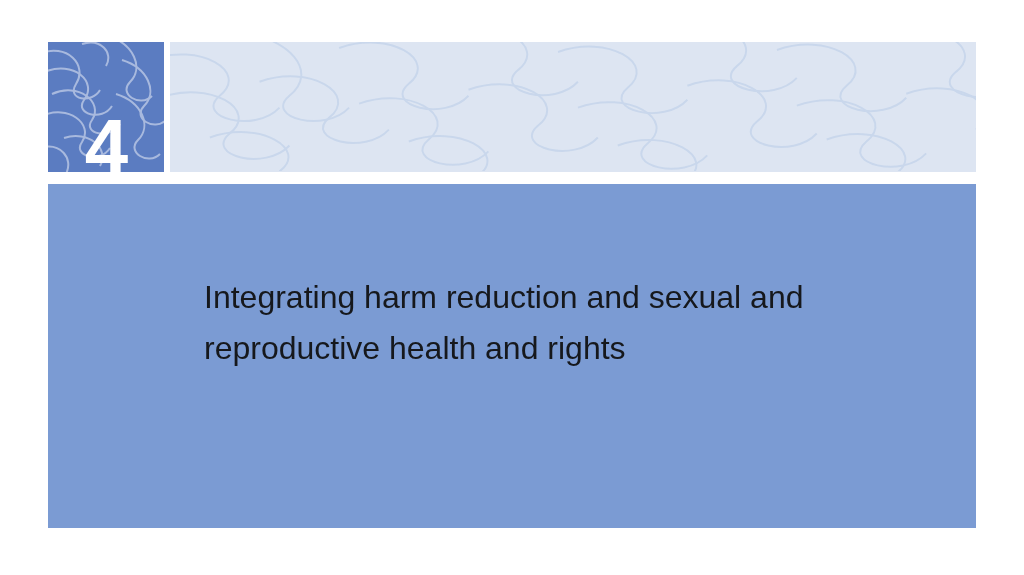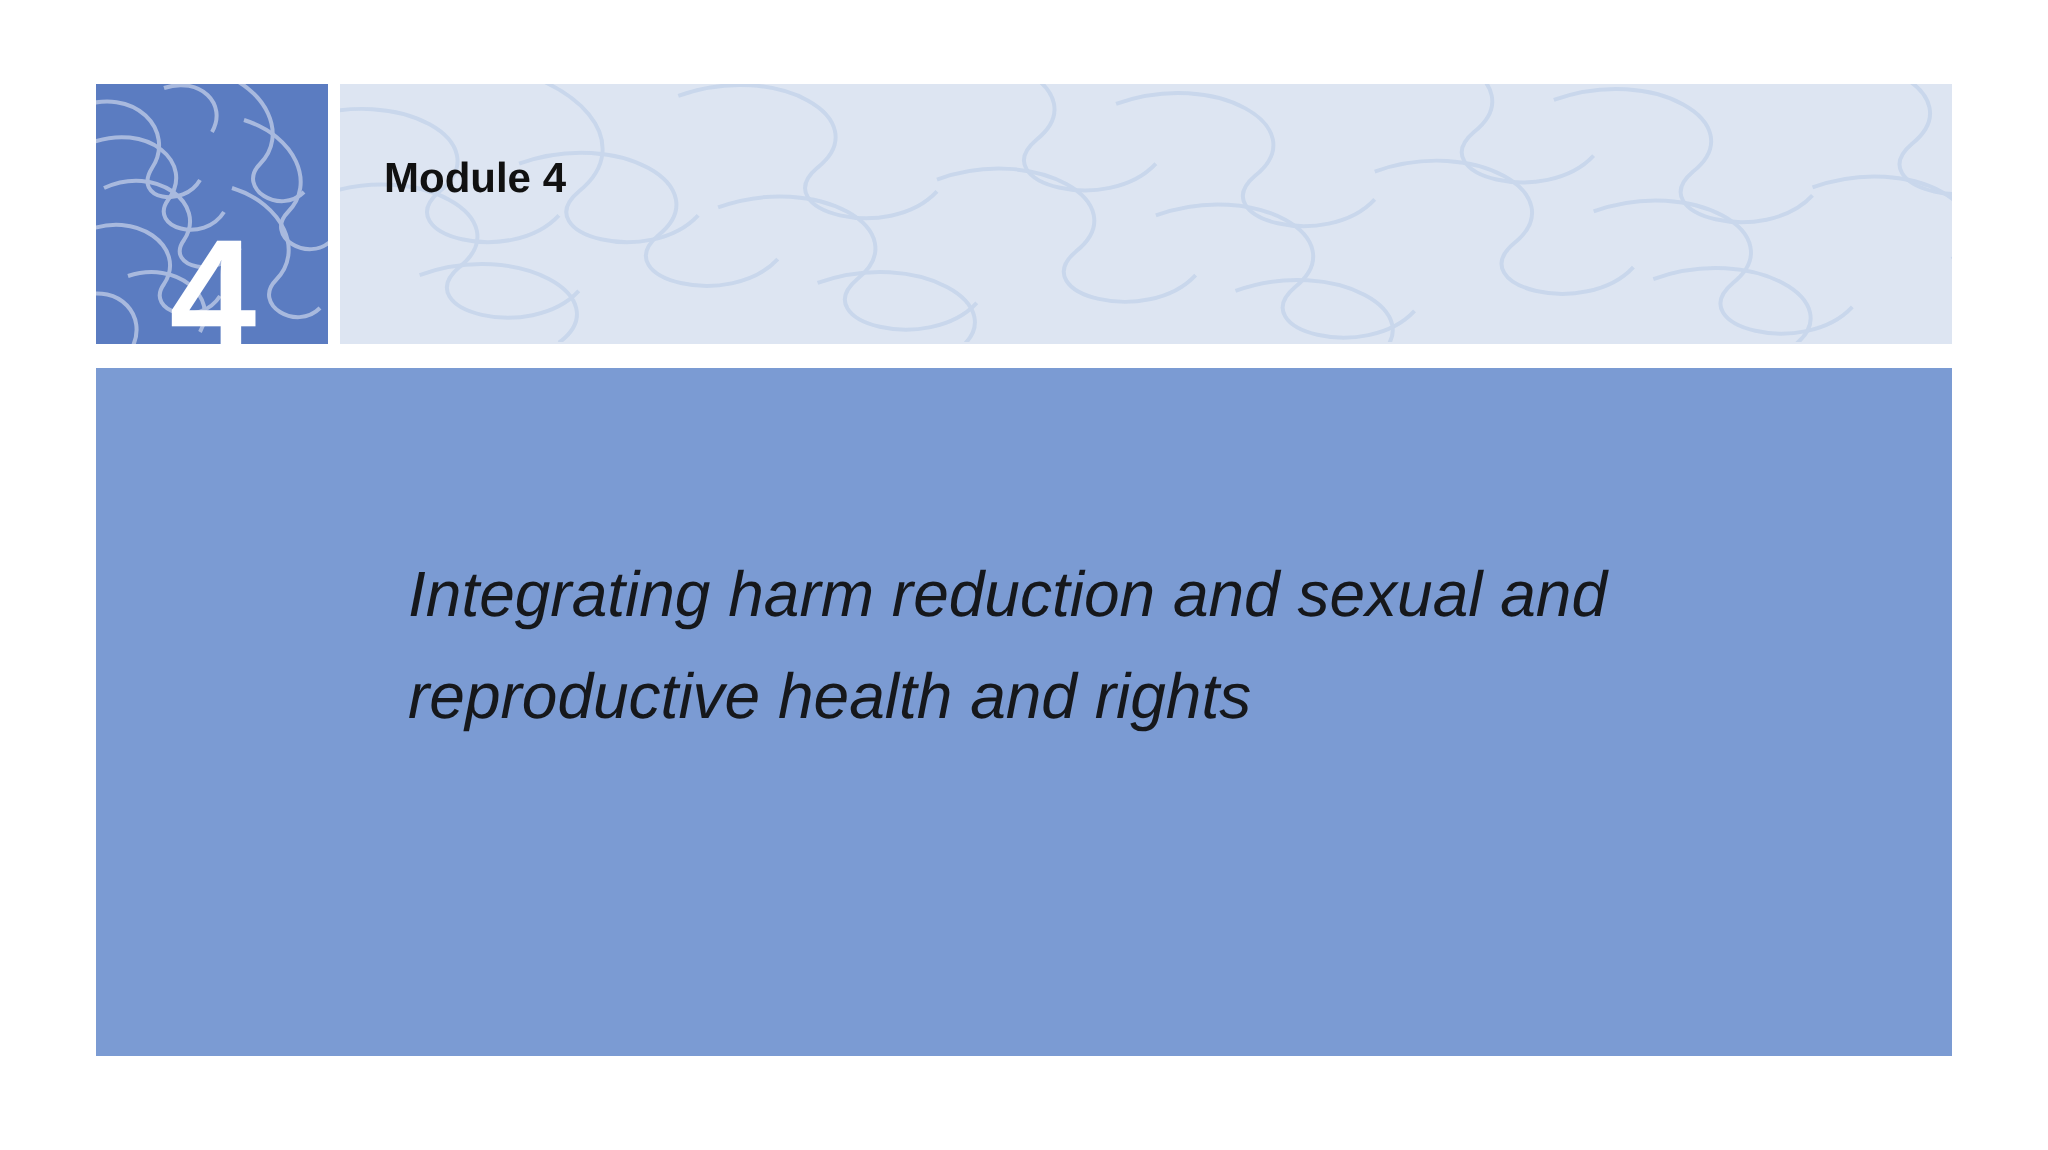--- a/index.html
+++ b/index.html
@@ -89,21 +89,20 @@
   }
   .body-title {
     position: absolute;
     left: 156px;
     top: 88px;
     width: 640px;
     color: #16181c;
     font-size: 32px;
     line-height: 1.6;
     font-weight: normal;
-    font-style: italic;
   }
 </style>
 </head>
 <body>
 
 <div class="slide">
 
   <div class="header">
 
     <div class="badge">
@@ -143,21 +142,20 @@
           <path d="M630 64 C 680 46, 730 76, 700 100 C 674 122, 736 138, 760 112"></path>
           <path d="M720 -6 C 770 -24, 820 6, 790 30 C 764 52, 826 68, 850 42"></path>
           <path d="M740 52 C 790 34, 840 64, 810 88"></path>
           <path d="M40 96 C 90 78, 140 108, 110 130"></path>
           <path d="M240 100 C 290 82, 340 112, 310 134"></path>
           <path d="M450 104 C 500 86, 550 116, 520 138"></path>
           <path d="M660 98 C 710 80, 760 110, 730 132"></path>
         </g>
       </svg>
       <div class="header-text">
-        <div>Module 4</div>
       </div>
     </div>
   </div>
 
   <div class="body-panel">
     <div class="body-title">Integrating harm reduction and sexual and reproductive health and rights</div>
   </div>
 
 </div>
 

